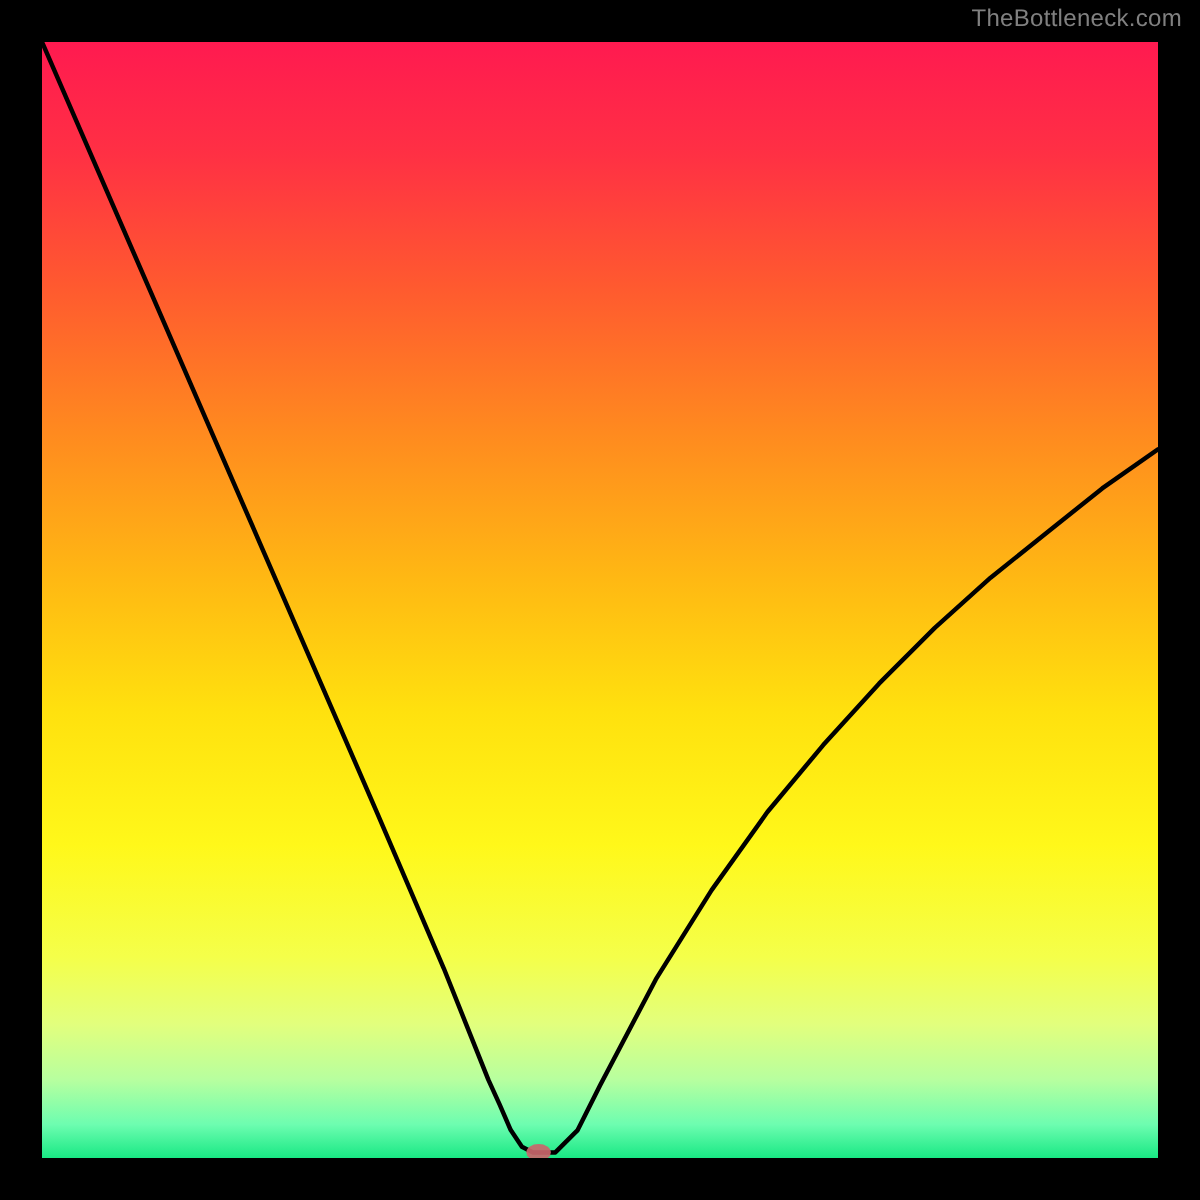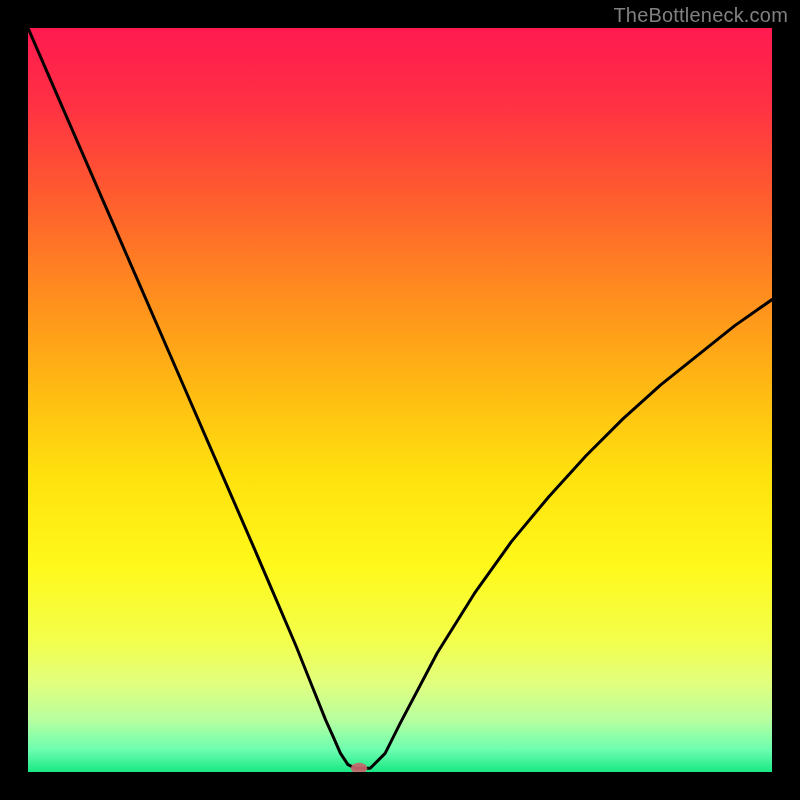--- a/index.html
+++ b/index.html
@@ -29,21 +29,21 @@
   }
   .gradient-bg {
     position: absolute;
     inset: 0;
   }
   .watermark {
     position: absolute;
     top: 4px;
     right: 12px;
     color: #808080;
-    font-size: 20px;
+    font-size: 16px;
     font-weight: 500;
     letter-spacing: 0.2px;
   }
   svg.curve {
     position: absolute;
     inset: 0;
     width: 100%;
     height: 100%;
   }
 </style>

